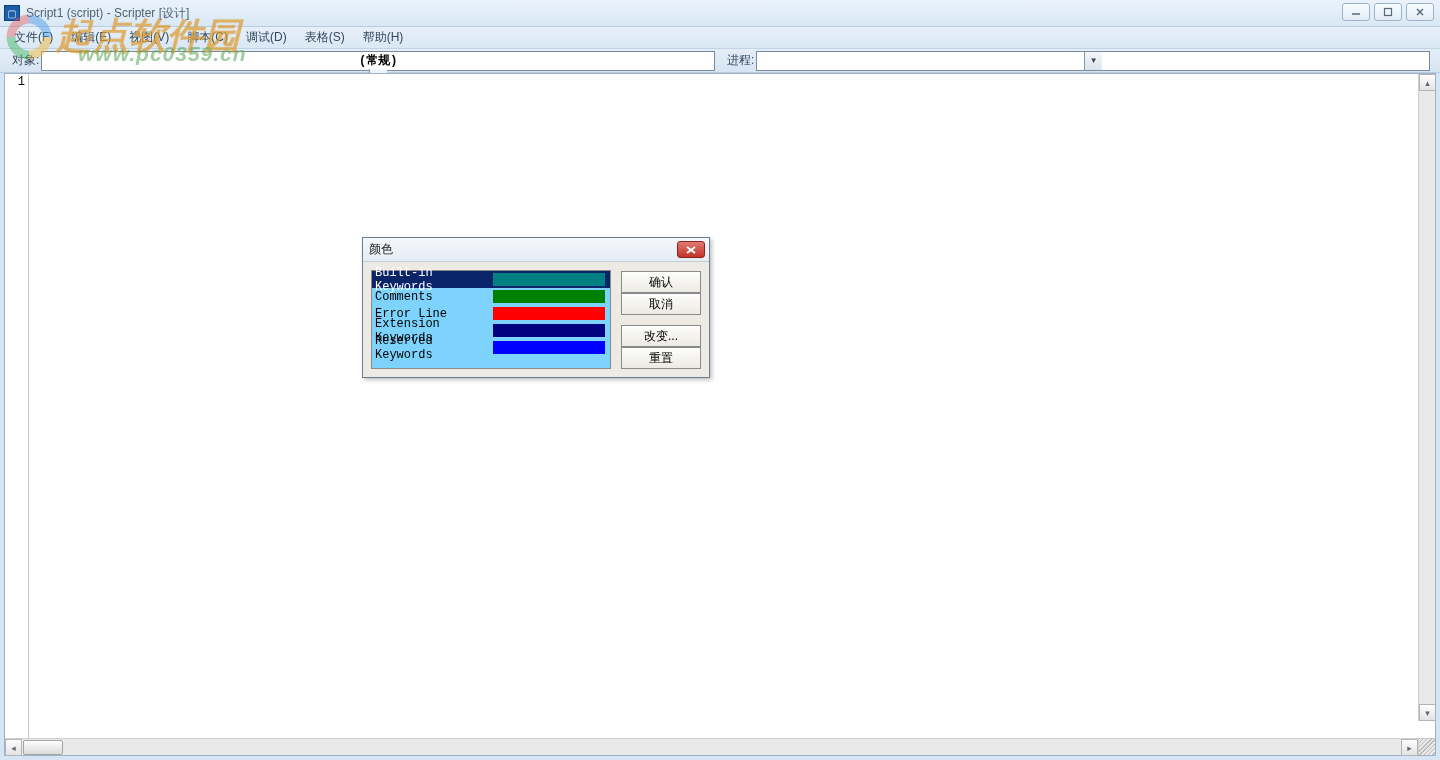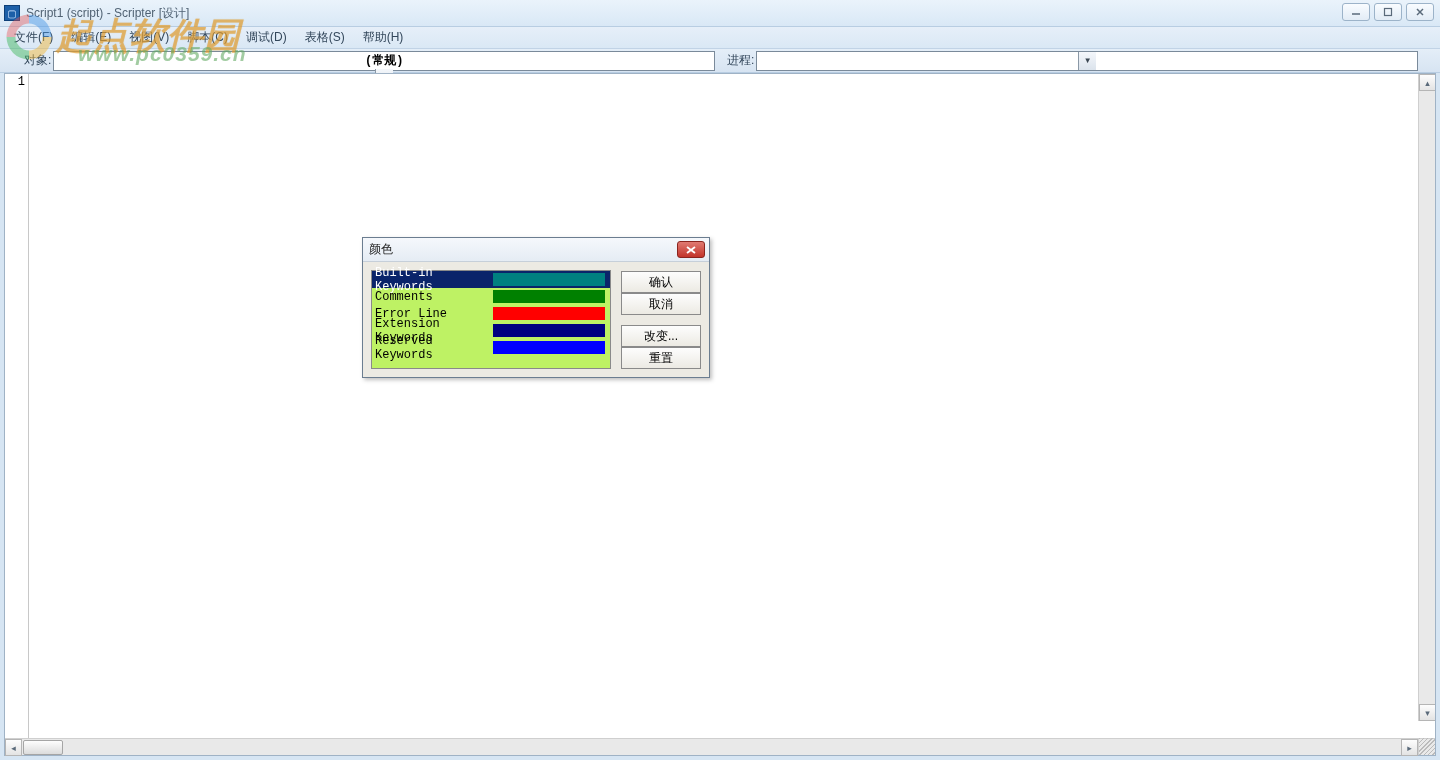--- a/index.html
+++ b/index.html
@@ -52,21 +52,21 @@
       padding: 0 6px;
       gap: 2px;
       border-bottom: 1px solid #c1d3e6;
     }
     .menu-item { padding: 2px 8px; color: #33475b; cursor: default; }
     
     .dropdown-row {
       height: 24px;
       background: linear-gradient(to bottom, #e4eef8, #d7e4f2);
       display: flex; align-items: center;
-      padding: 0 22px;
+      padding: 0 10px;
       border-bottom: 1px solid #b8cde2;
       gap: 0;
     }
     .dropdown-row .lbl { color: #33475b; padding: 0 2px; white-space: nowrap; }
     .combo {
       height: 20px;
       background: #fff;
       border: 1px solid #7a8a9a;
       display: flex; align-items: center;
       position: relative;
@@ -174,21 +174,21 @@
       color: #fff; font-size: 10px; font-weight: bold;
       cursor: pointer;
     }
     .dlg-body {
       padding: 8px;
       display: flex; gap: 10px;
     }
     .color-list {
       flex: 1;
       border: 1px solid #8a8a8a;
-      background: #bef264;
+      background: #7dd3fc;
       min-height: 95px;
     }
     .color-row {
       display: flex; align-items: center; height: 17px;
       padding-left: 3px;
       font-family: "Courier New", monospace;
       font-size: 12px;
     }
     .color-row .nm { width: 118px; }
     .color-row .sw { width: 112px; height: 13px; }

